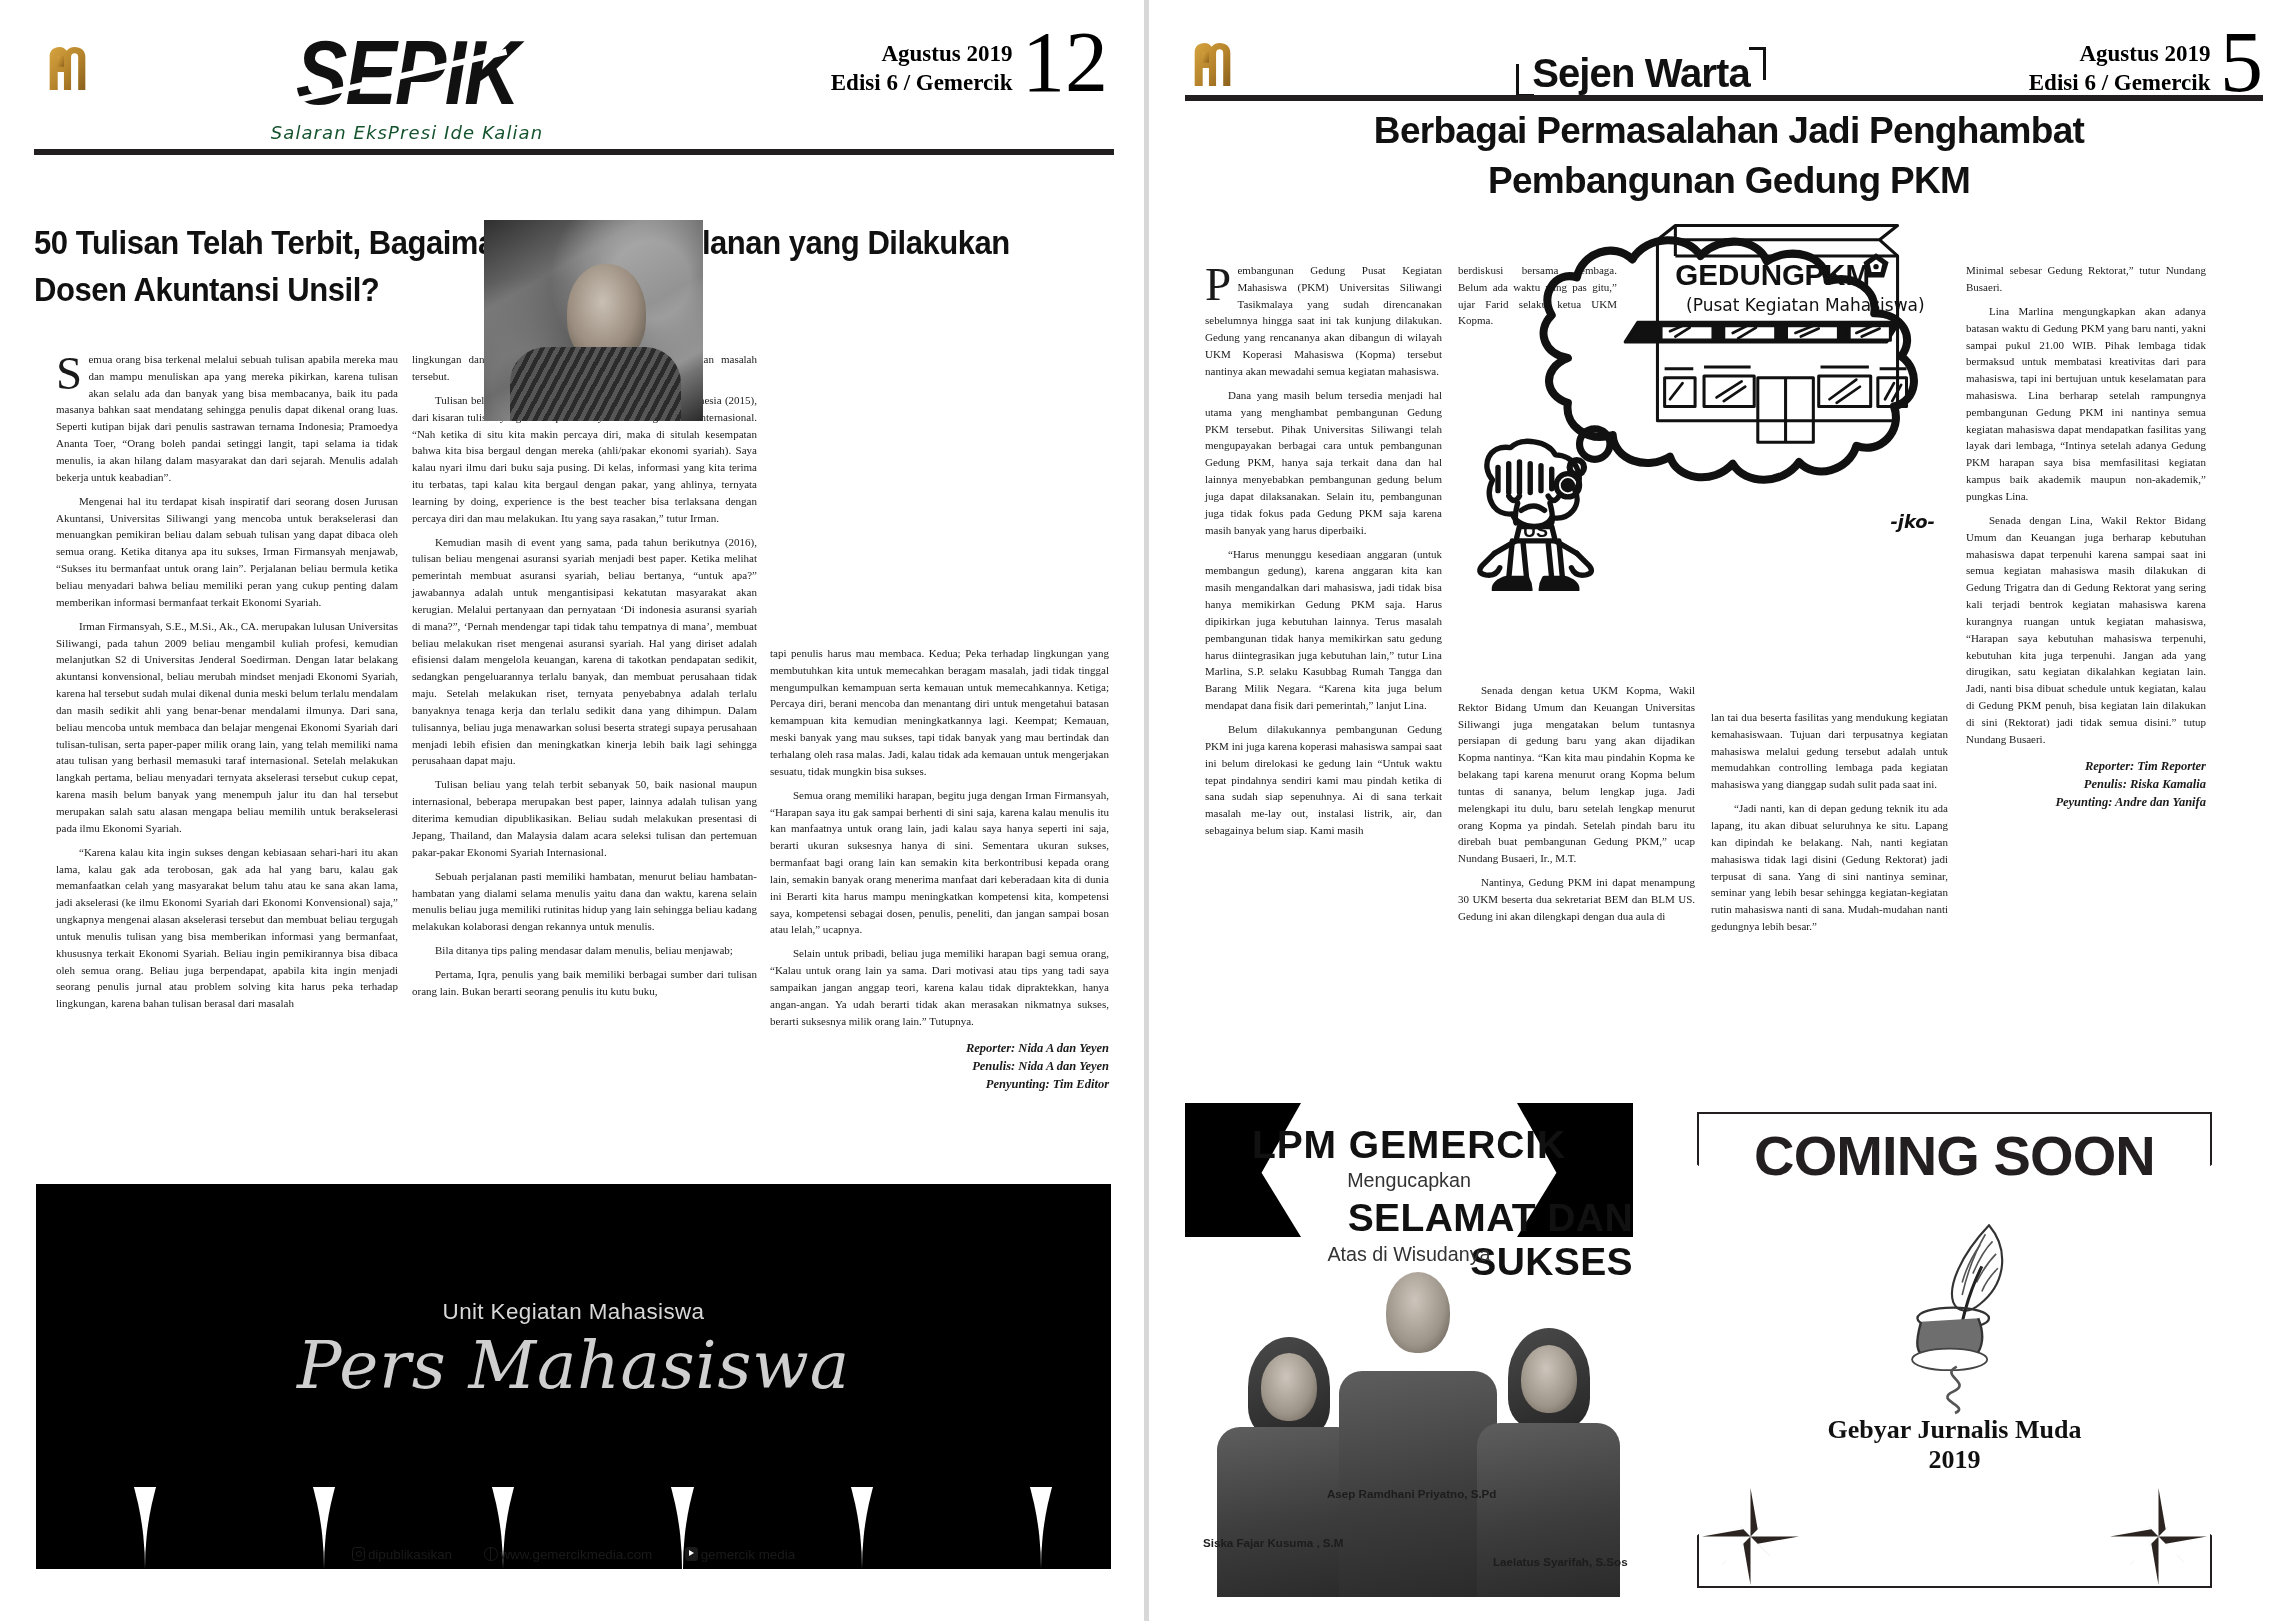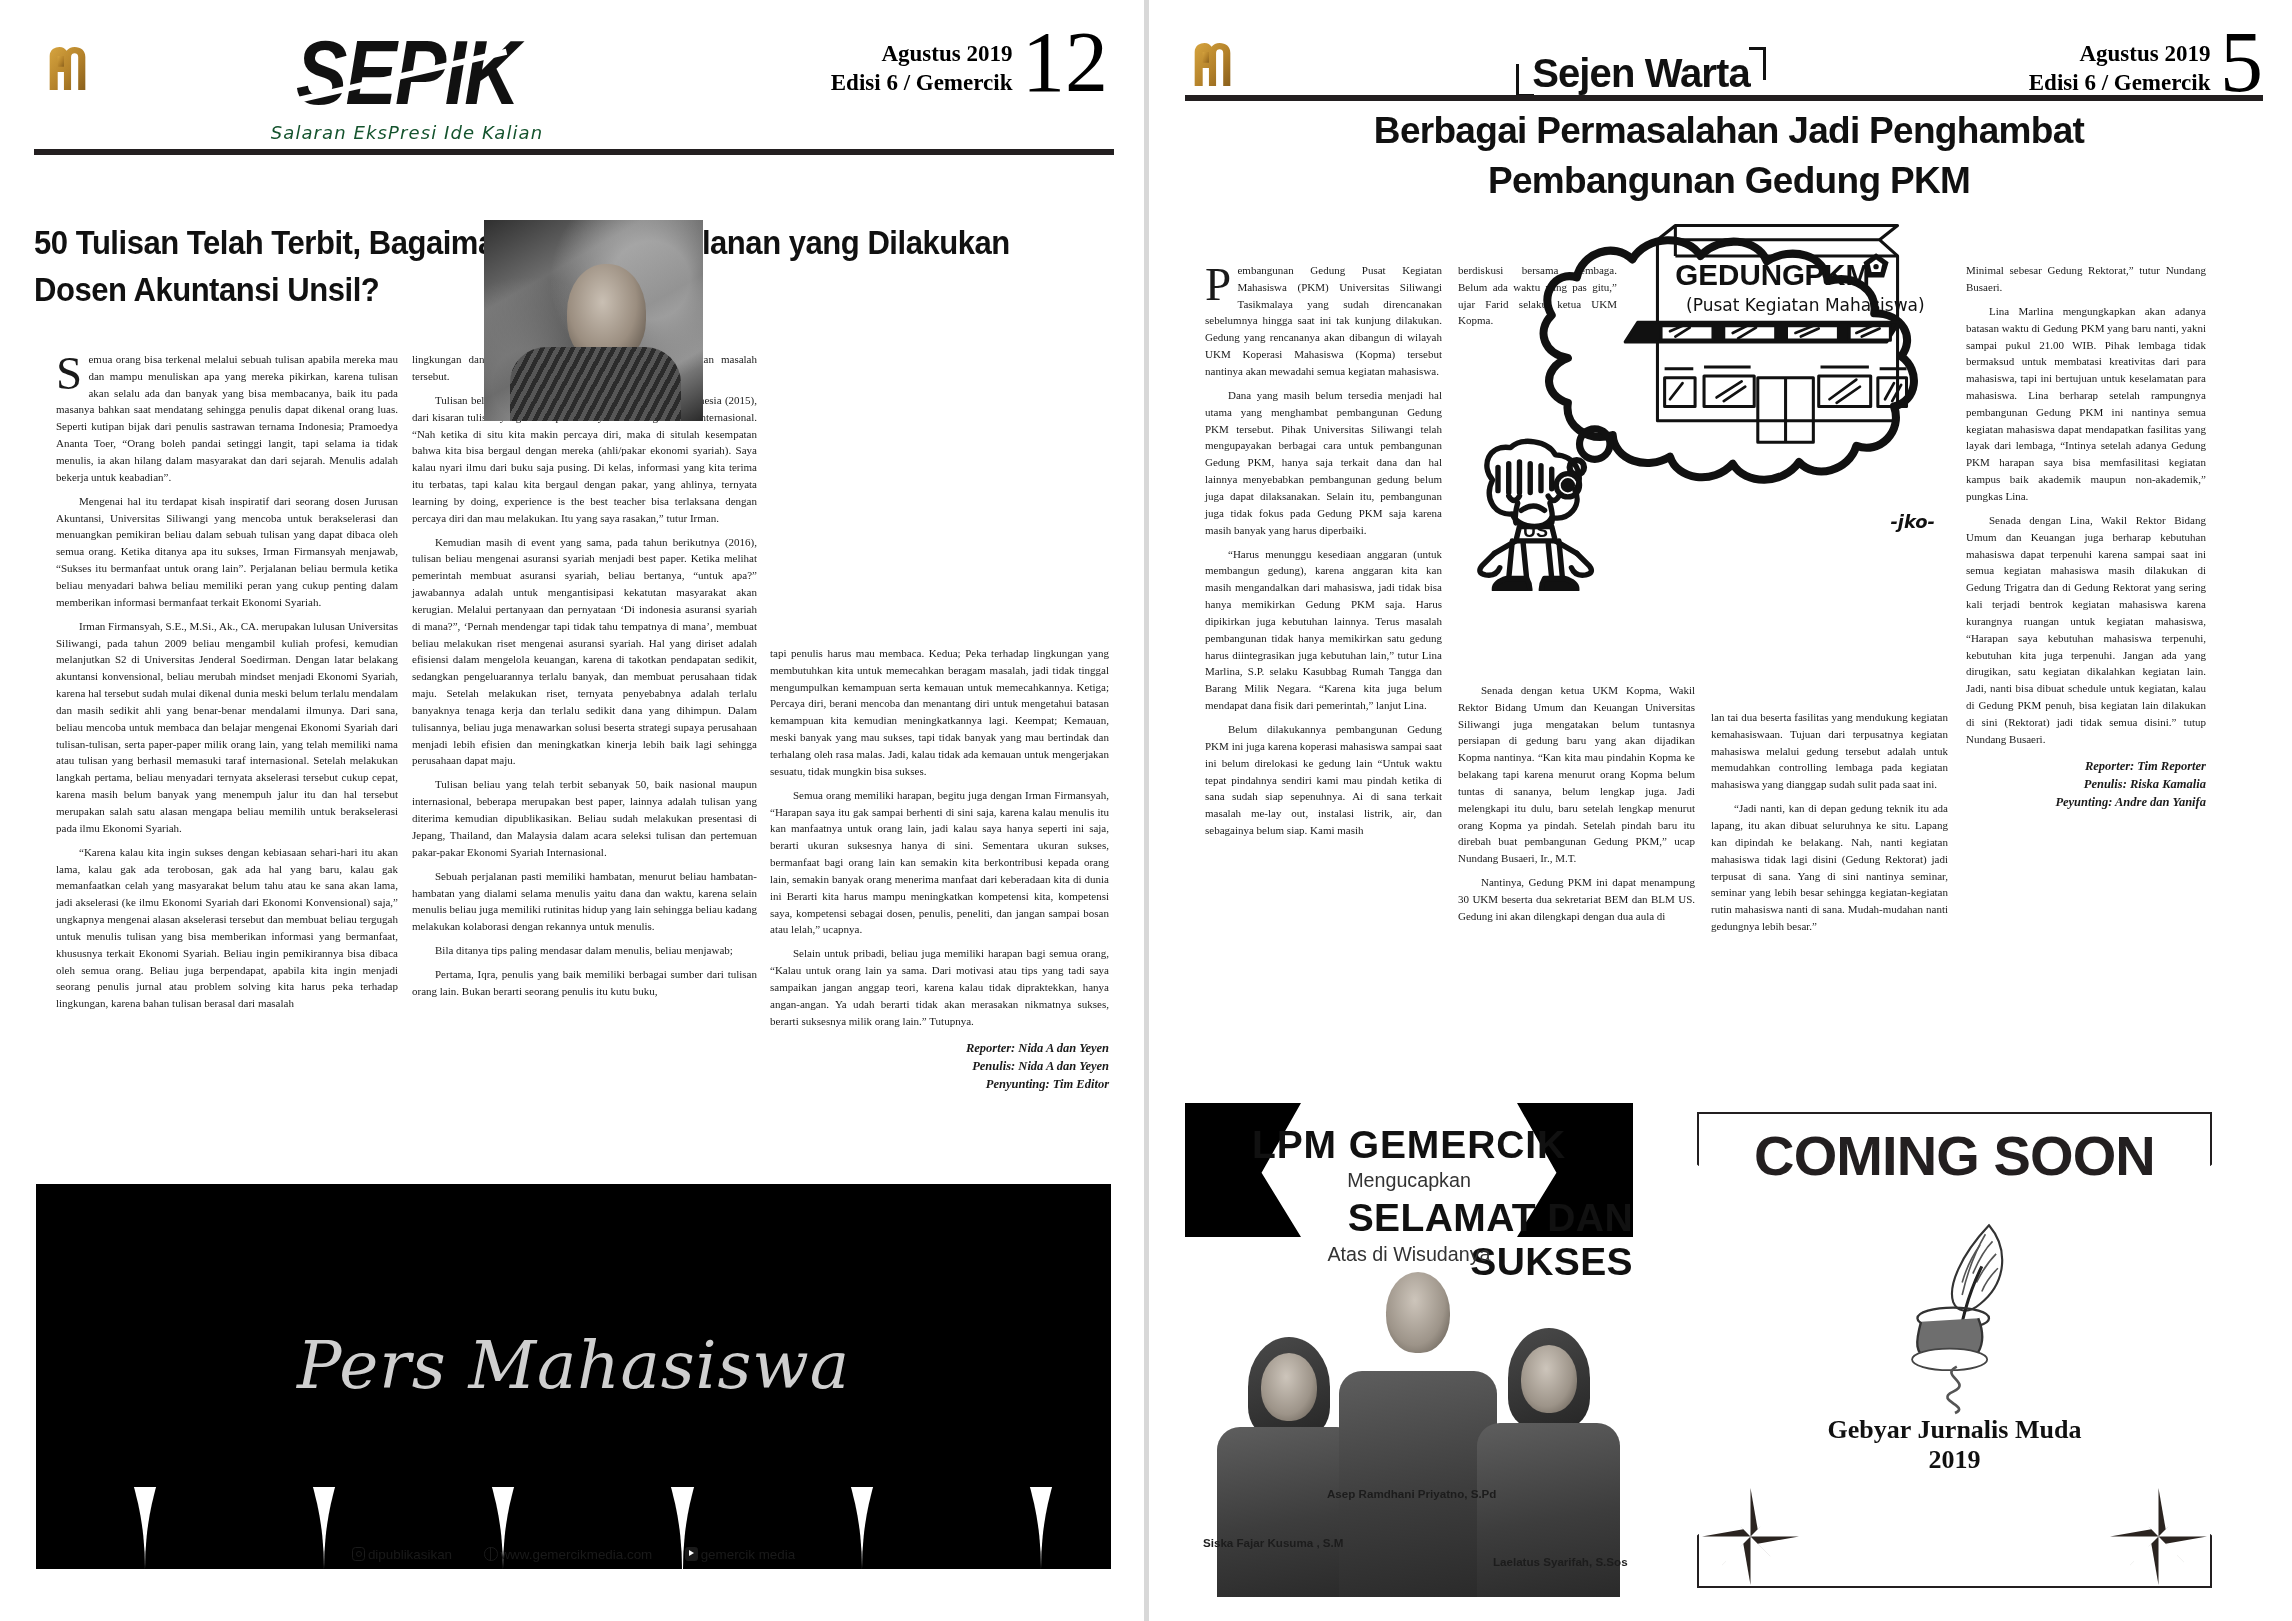--- a/index.html
+++ b/index.html
@@ -349,20 +349,21 @@
       <p>Semua orang memiliki harapan, begitu juga dengan Irman Firmansyah, “Harapan saya itu gak sampai berhenti di sini saja, karena kalau menulis itu kan manfaatnya untuk orang lain, jadi kalau saya hanya seperti ini saja, berarti ukuran suksesnya hanya di sini. Sementara ukuran sukses, bermanfaat bagi orang lain kan semakin kita berkontribusi kepada orang lain, semakin banyak orang menerima manfaat dari keberadaan kita di dunia ini Berarti kita harus mampu meningkatkan kompetensi kita, kompetensi saya, kompetensi sebagai dosen, penulis, peneliti, dan jangan sampai bosan atau lelah,” ucapnya.</p>
       <p>Selain untuk pribadi, beliau juga memiliki harapan bagi semua orang, “Kalau untuk orang lain ya sama. Dari motivasi atau tips yang tadi saya sampaikan jangan anggap teori, karena kalau tidak dipraktekkan, hanya angan-angan. Ya udah berarti tidak akan merasakan nikmatnya sukses, berarti suksesnya milik orang lain.” Tutupnya.</p>
       <div class="credits">
         <div>Reporter: Nida A dan Yeyen</div>
         <div>Penulis: Nida A dan Yeyen</div>
         <div>Penyunting: Tim Editor</div>
       </div>
     </div>
 
     <div class="ad" id="ad-join" style="left:36px; top:1184px; width:1075px; height:385px;">
+      <div class="join-sub">Unit Kegiatan Mahasiswa</div>
       <div class="join-script">Pers Mahasiswa</div>
 
       <div class="scallops">
         <div class="shadow" style="left:-70px;"></div>
           <div class="bump" style="left:-70px;"></div>
         <div class="shadow" style="left:109px;"></div>
           <div class="bump" style="left:109px;"></div>
         <div class="shadow" style="left:288px;"></div>
           <div class="bump" style="left:288px;"></div>
         <div class="shadow" style="left:467px;"></div>

